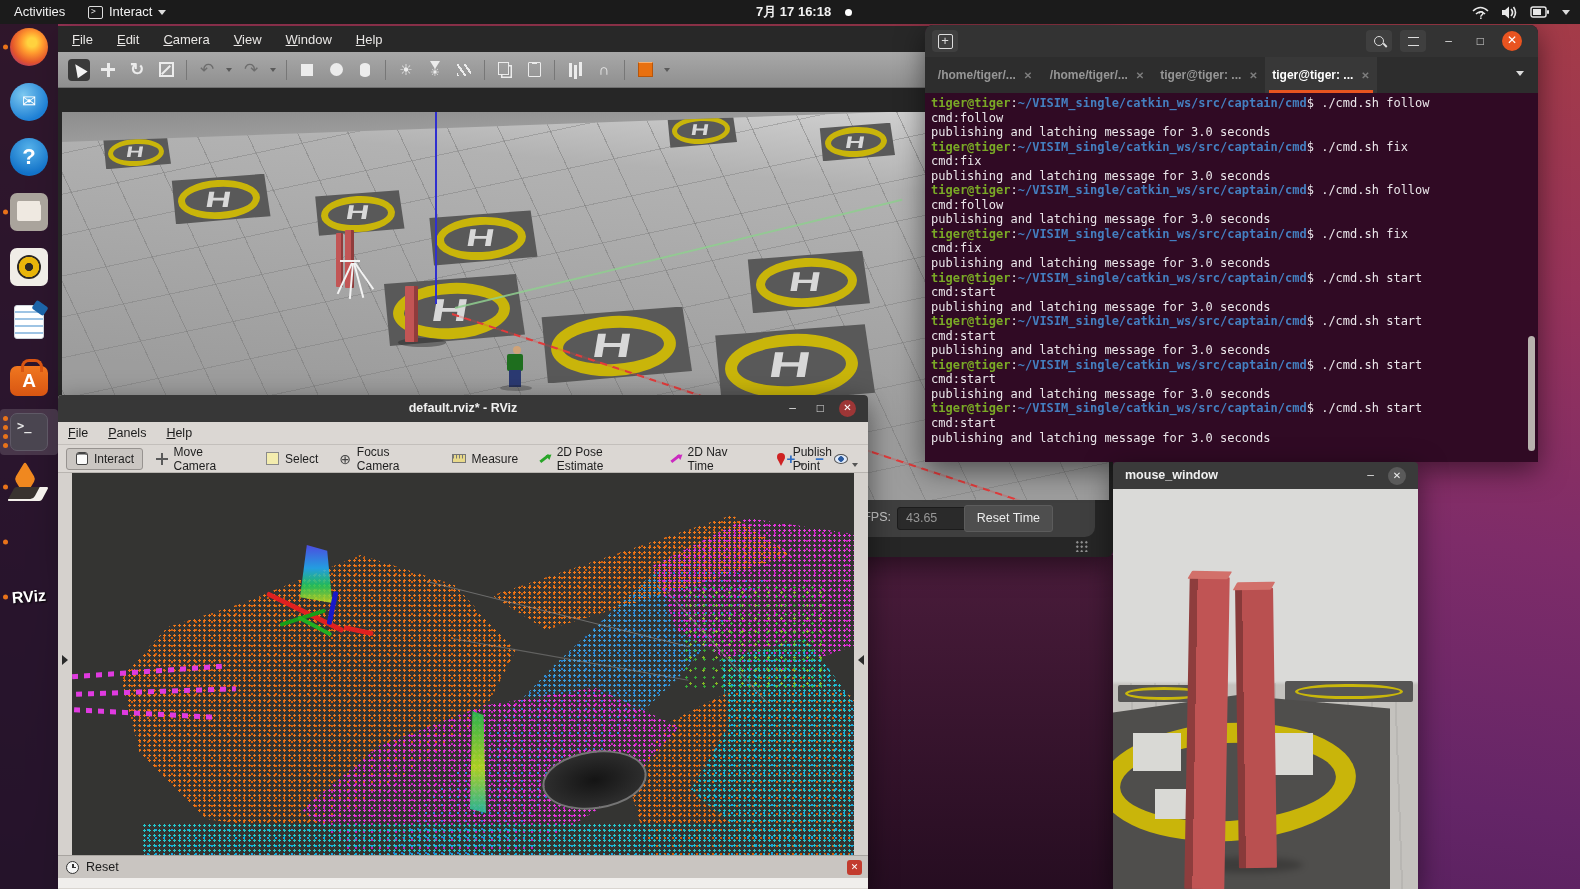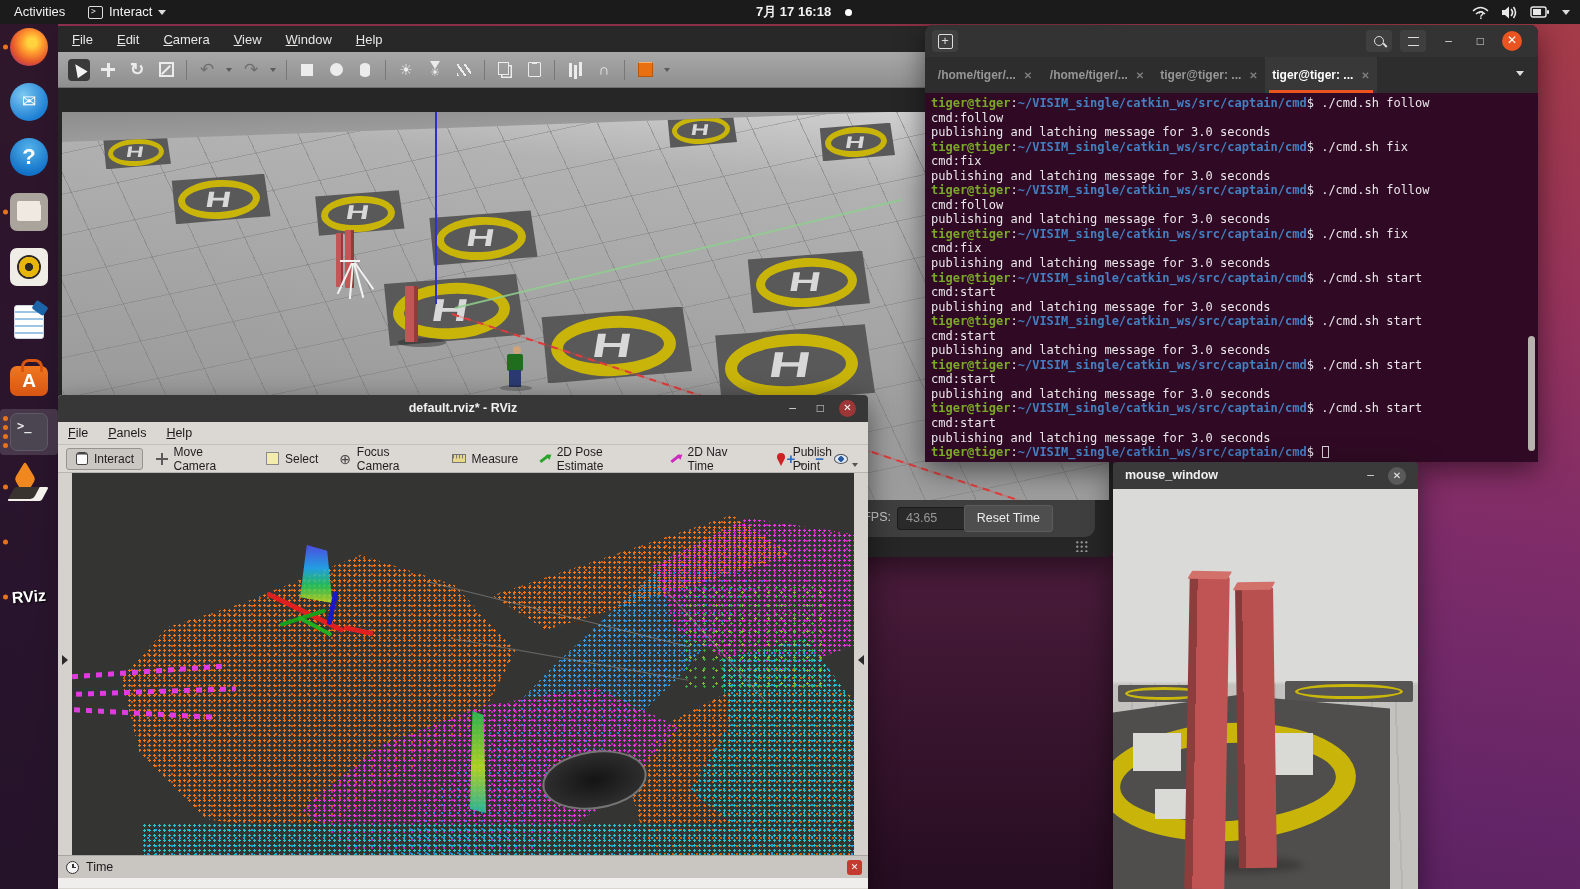--- a/index.html
+++ b/index.html
@@ -408,21 +408,20 @@
       <div class="tline">publishing and latching message for 3.0 seconds</div>
       <div class="tline"><span class="tu">tiger@tiger</span><span>:</span><span class="tp">~/VISIM_single/catkin_ws/src/captain/cmd</span><span>$ </span><span>./cmd.sh start</span></div>
       <div class="tline">cmd:start</div>
       <div class="tline">publishing and latching message for 3.0 seconds</div>
       <div class="tline"><span class="tu">tiger@tiger</span><span>:</span><span class="tp">~/VISIM_single/catkin_ws/src/captain/cmd</span><span>$ </span><span>./cmd.sh start</span></div>
       <div class="tline">cmd:start</div>
       <div class="tline">publishing and latching message for 3.0 seconds</div>
       <div class="tline"><span class="tu">tiger@tiger</span><span>:</span><span class="tp">~/VISIM_single/catkin_ws/src/captain/cmd</span><span>$ </span><span>./cmd.sh start</span></div>
       <div class="tline">cmd:start</div>
       <div class="tline">publishing and latching message for 3.0 seconds</div>
-      <div class="tline"><span class="tu">tiger@tiger</span><span>:</span><span class="tp">~/VISIM_single/catkin_ws/src/captain/cmd</span><span>$ </span><span class="tcur"></span></div>
     </div>
 </div>
 
 <div id="rviz-win" class="abs win-shadow">
   <div id="rviz-title">
     <div class="ttl">default.rviz* - RViz</div>
     <div class="wbtn" id="rviz-min" style="position:absolute; color:#ddd;">–</div>
     <div class="wbtn" id="rviz-max" style="position:absolute; color:#ddd;">□</div>
     <div id="rviz-close">✕</div>
   </div>
@@ -515,21 +514,21 @@
 
       <div style="position:absolute; left:398px; top:238px; width:16px; height:102px; opacity:.9;
         background:linear-gradient(#28c050,#b8e020 55%,#28c0a0); clip-path:polygon(15% 0, 85% 4%, 100% 100%, 0 96%);"></div>
     </div>
     <div class="rv-strip" id="rv-strip-right">
         <span class="arr"></span>
       </div>
   </div>
   <div id="rviz-timebar">
     <span id="rv-clock"></span>
-    <span class="label">Time</span>
+    <span class="label">Reset</span>
     <span id="rviz-time-close">✕</span>
   </div>
   <div id="rviz-bottom"></div>
 </div>
 
 <div id="mouse-win" class="abs win-shadow">
   <div id="mouse-title">
     <span class="ttl">mouse_window</span>
     <div class="wbtn" id="mouse-min" style="position:absolute; color:#ddd;">–</div>
     <div id="mouse-close">✕</div>

